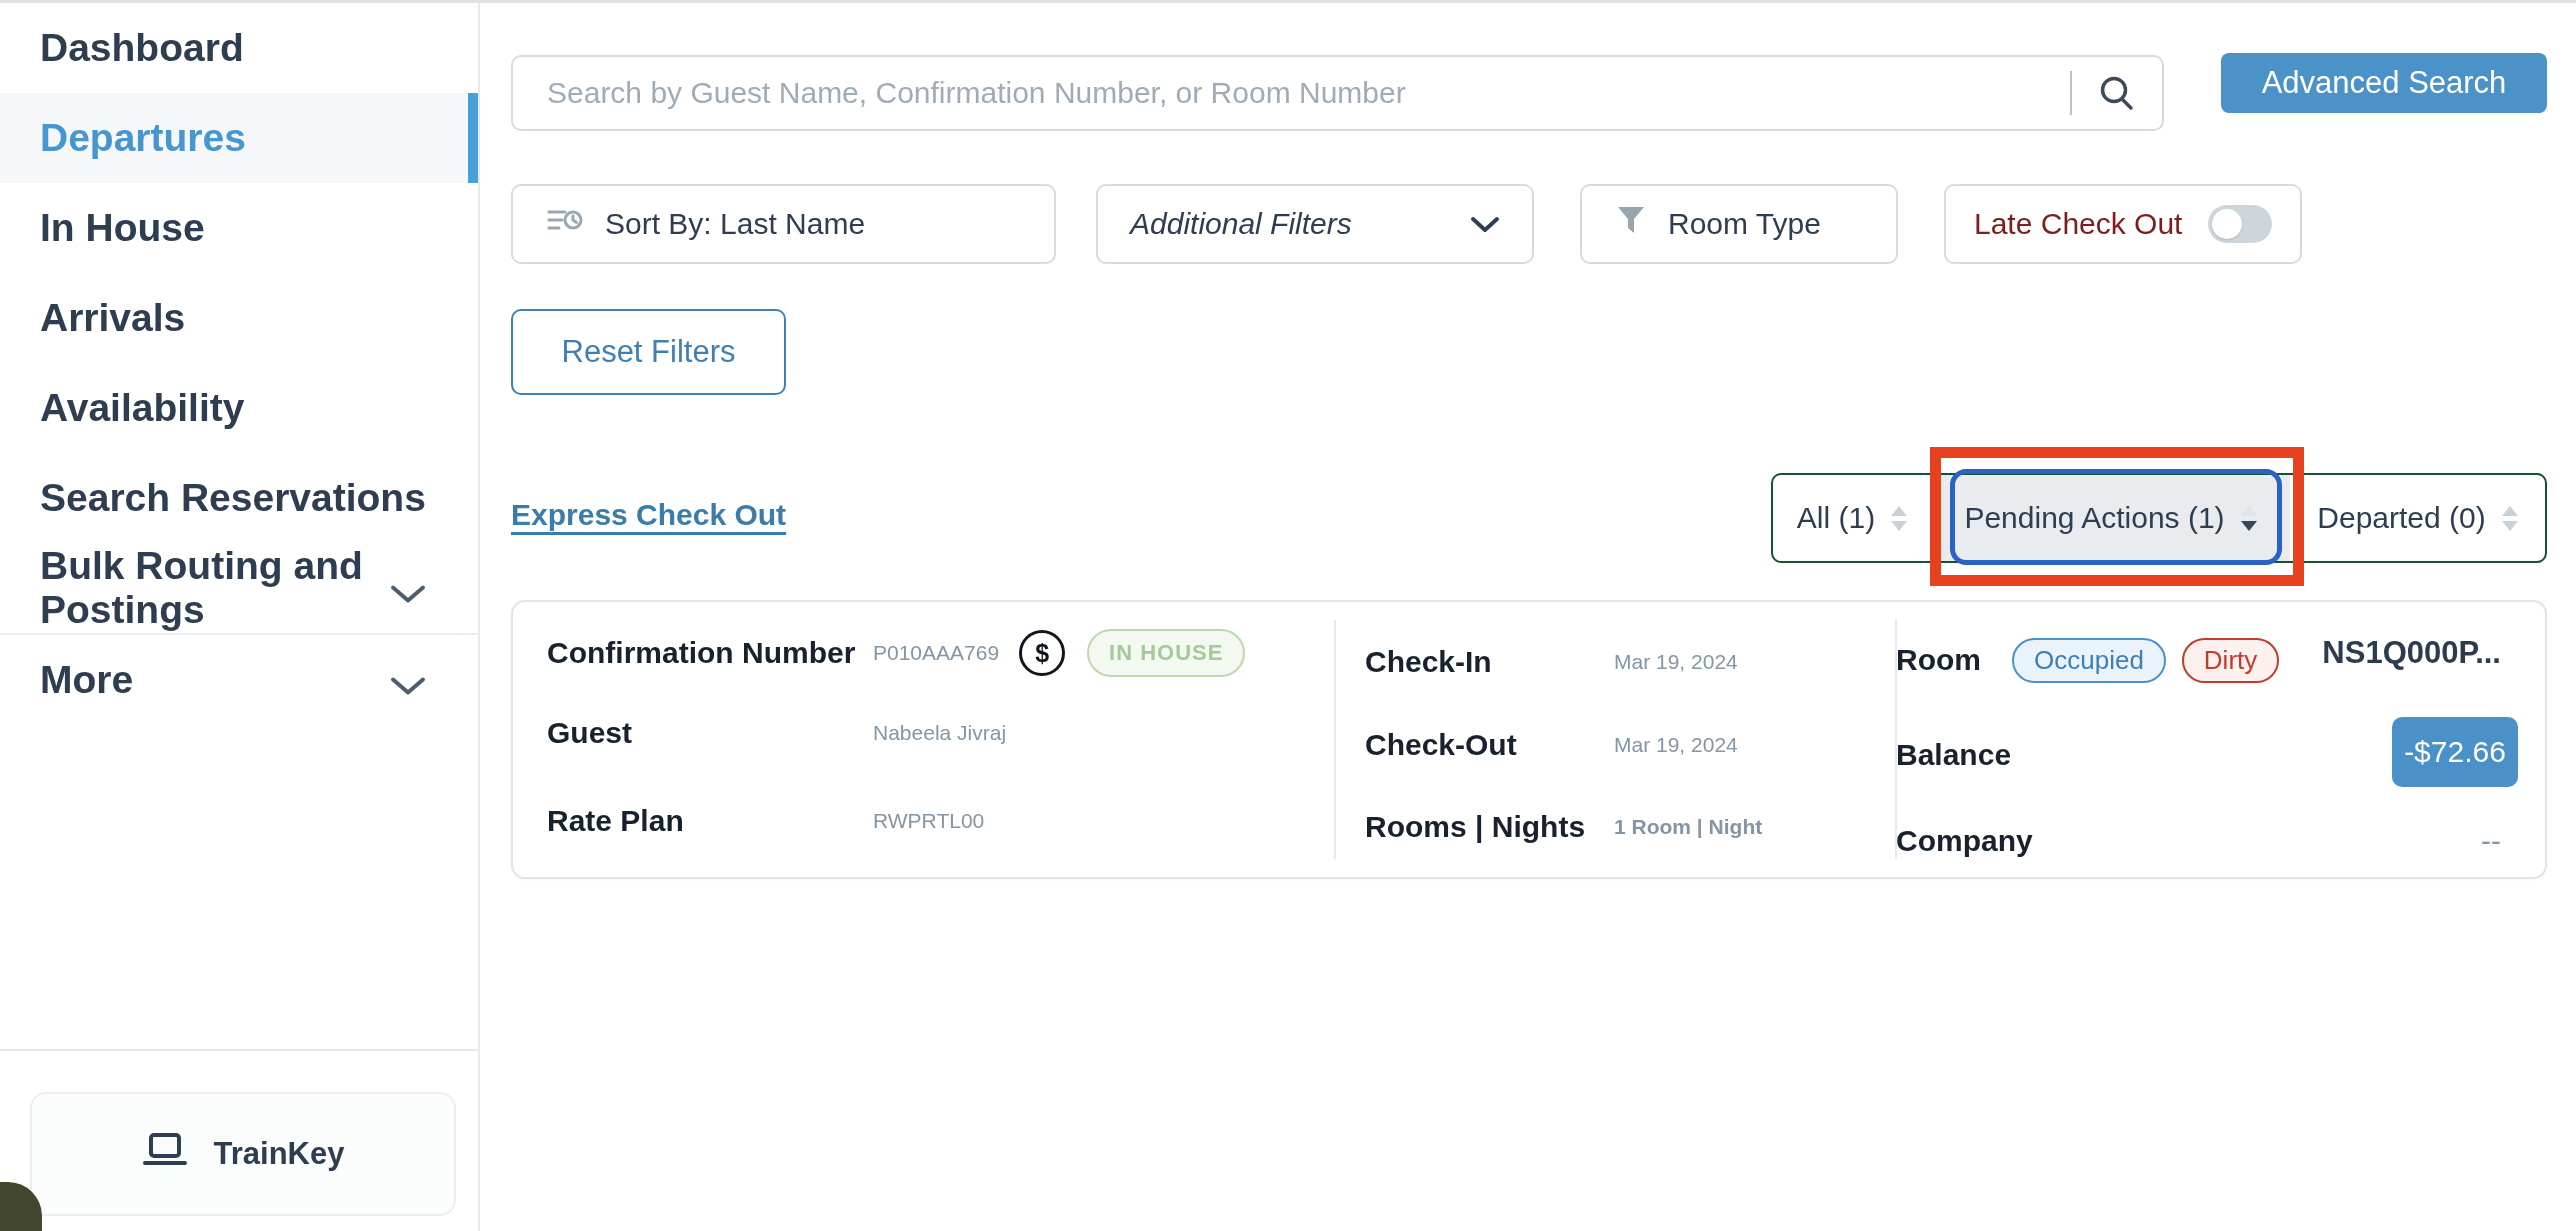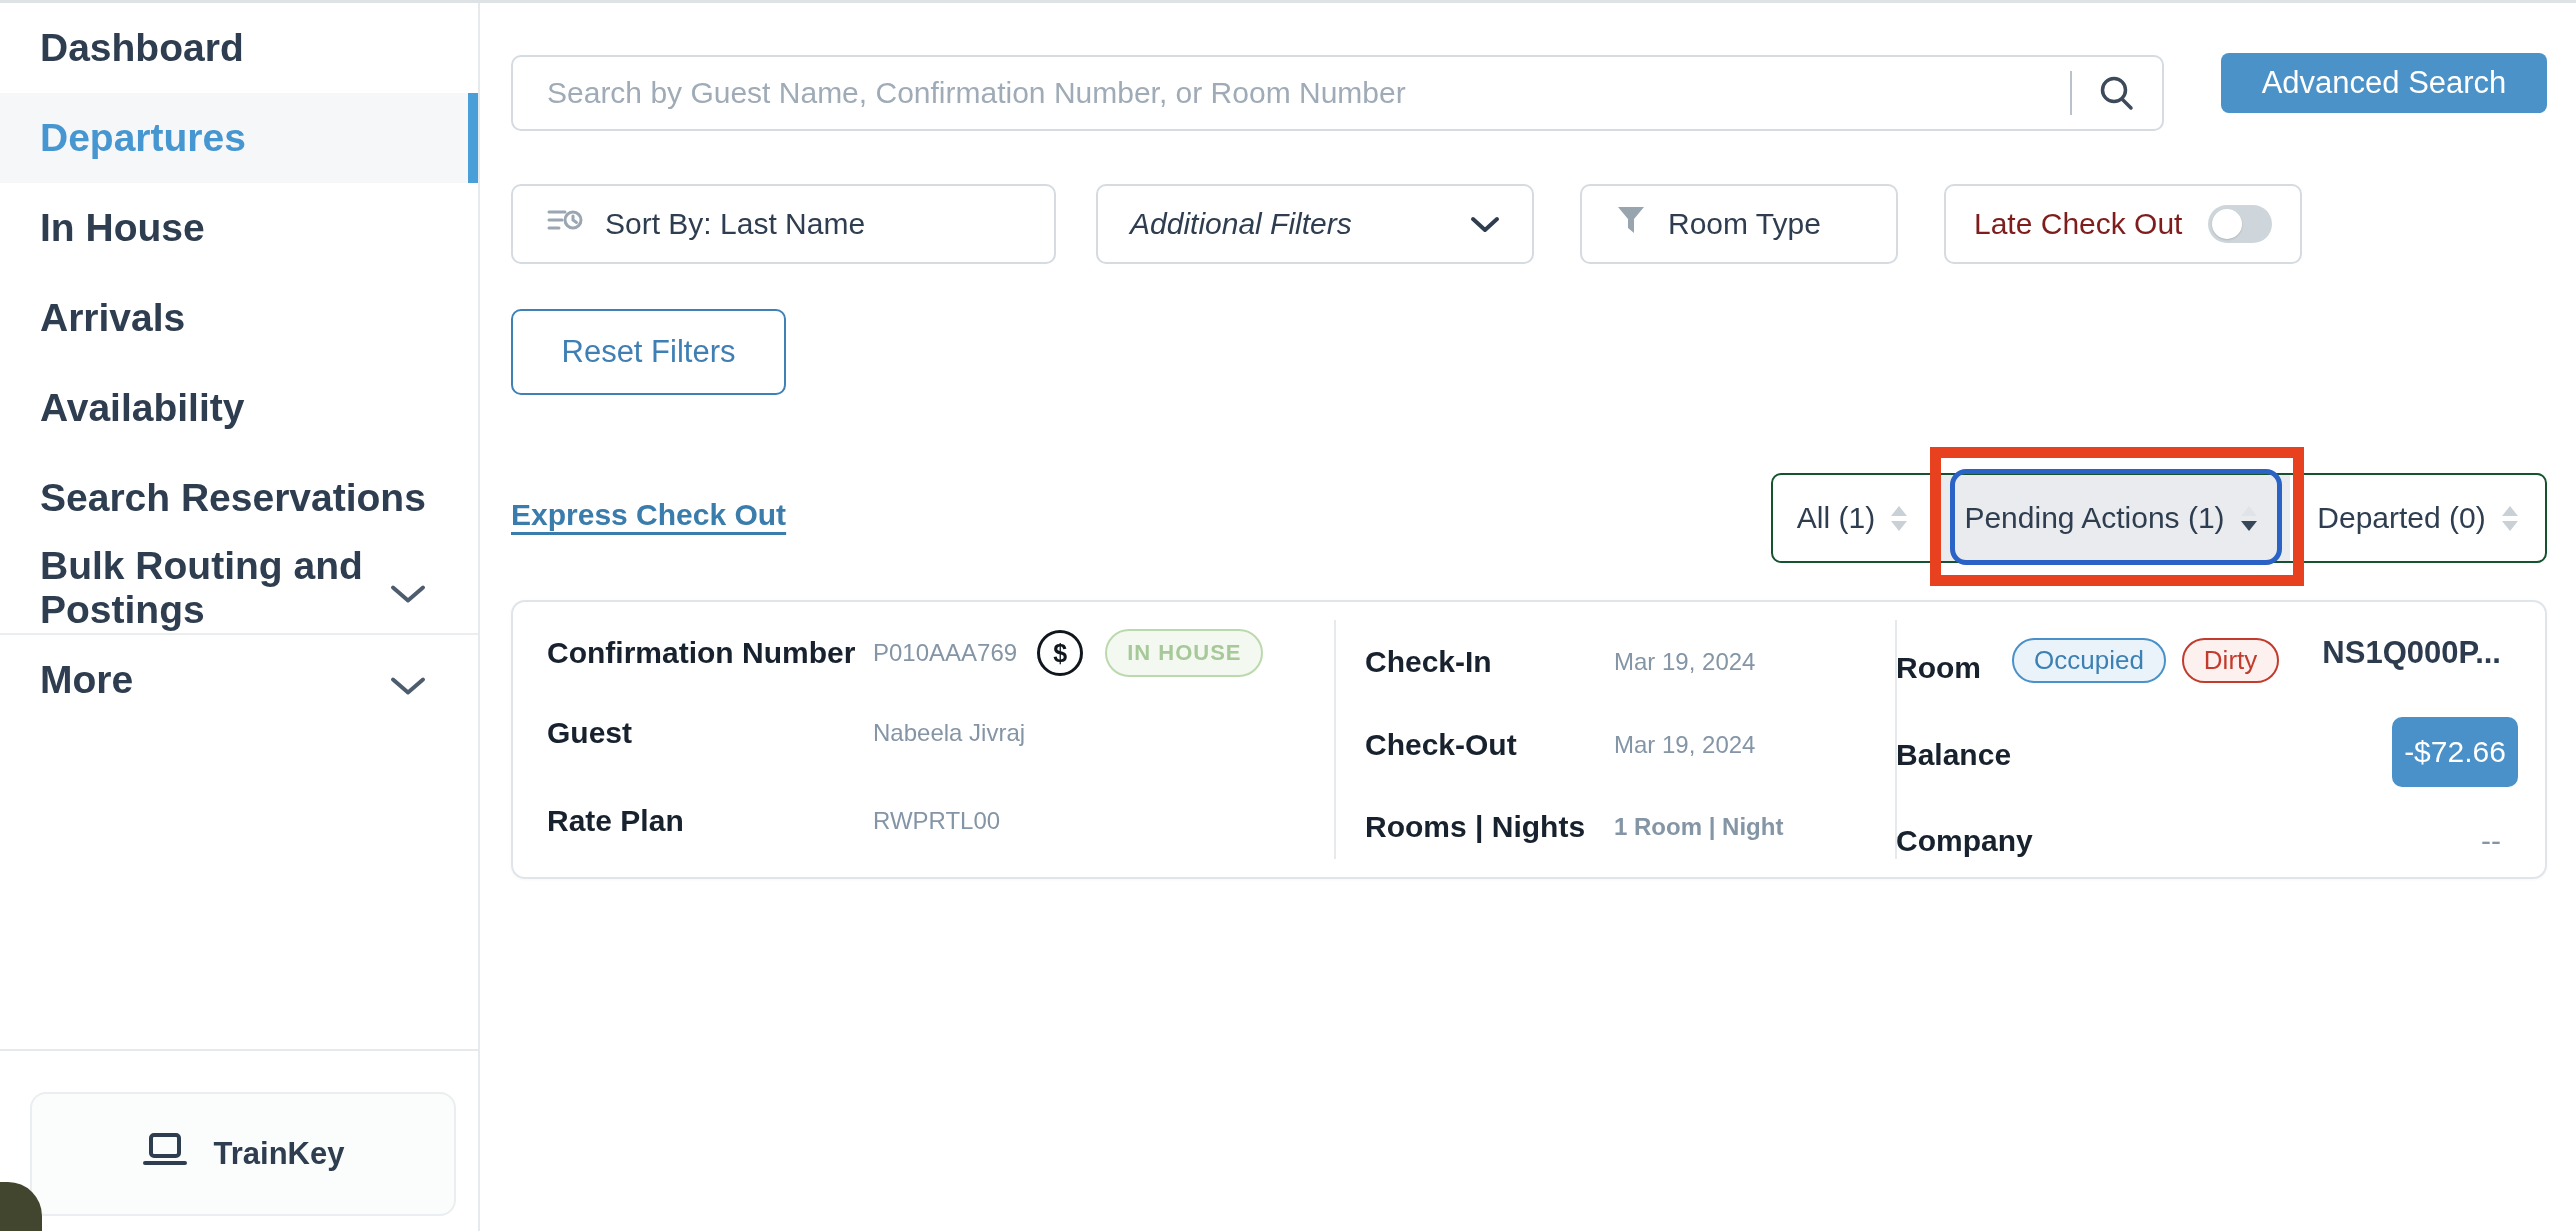--- a/index.html
+++ b/index.html
@@ -69,21 +69,21 @@
   .focus-blue{position:absolute;left:1950px;top:469px;width:332px;height:96px;border:5px solid #2a63c5;
     border-radius:16px;box-sizing:border-box;pointer-events:none;}
 
   
   .card{position:absolute;left:511px;top:600px;width:2036px;height:279px;border:2px solid #e0e5e9;border-radius:14px;
     background:#fff;box-sizing:border-box;box-shadow:0 1px 3px rgba(40,60,80,.04);cursor:pointer;}
   .vdiv{position:absolute;top:18px;bottom:18px;width:2px;background:#e6eaed;}
   .vdiv.d1{left:821px;} .vdiv.d2{left:1382px;}
   .crow{position:absolute;height:50px;display:flex;align-items:center;}
   .clabel{font-size:30px;font-weight:700;color:#18222e;}
-  .cvalue{font-size:24px;color:#8495a6;}
+  .cvalue{font-size:21px;color:#8495a6;}
   .dollar-circle{width:40px;height:40px;border:3px solid #10161d;border-radius:50%;display:flex;align-items:center;
     justify-content:center;font-size:25px;font-weight:700;color:#10161d;margin-left:20px;flex:none;}
   .pill{border-radius:995px;box-sizing:border-box;display:flex;align-items:center;justify-content:center;}
   .inhouse-pill{margin-left:22px;padding:9px 20px;border:2px solid #bcd9ae;background:#f3f8f0;color:#a7c898;
     font-size:22px;font-weight:700;letter-spacing:1px;}
   .occupied-pill{padding:5px 20px;border:2px solid #4a90c9;background:#eaf3fa;color:#3c80b4;font-size:26px;}
   .dirty-pill{padding:5px 20px;border:2px solid #c23b2c;background:#fdf1f0;color:#c23b2c;font-size:26px;}
   .room-value{position:absolute;right:44px;top:26px;height:50px;display:flex;align-items:center;
     font-size:31px;font-weight:700;color:#2c3c4e;}
   .balance-badge{position:absolute;right:27px;top:115px;width:126px;height:70px;background:#4a90c9;border-radius:10px;
@@ -268,21 +268,21 @@
     <div class="crow" style="left:1101px;top:118px;">
       <span class="cvalue">Mar 19, 2024</span>
     </div>
     <div class="crow" style="left:852px;top:200px;">
       <span class="clabel">Rooms | Nights</span>
     </div>
     <div class="crow" style="left:1101px;top:200px;">
       <span class="cvalue bold-gray">1 Room | Night</span>
     </div>
 
-    <div class="crow" style="left:1383px;top:33px;margin-top:8px;">
+    <div class="crow" style="left:1383px;top:33px;">
       <span class="clabel">Room</span>
     </div>
     <div class="badges-row">
       <span class="pill occupied-pill">Occupied</span>
       <span class="pill dirty-pill">Dirty</span>
     </div>
     <div class="room-value">NS1Q000P...</div>
 
     <div class="crow" style="left:1383px;top:128px;">
       <span class="clabel">Balance</span>

